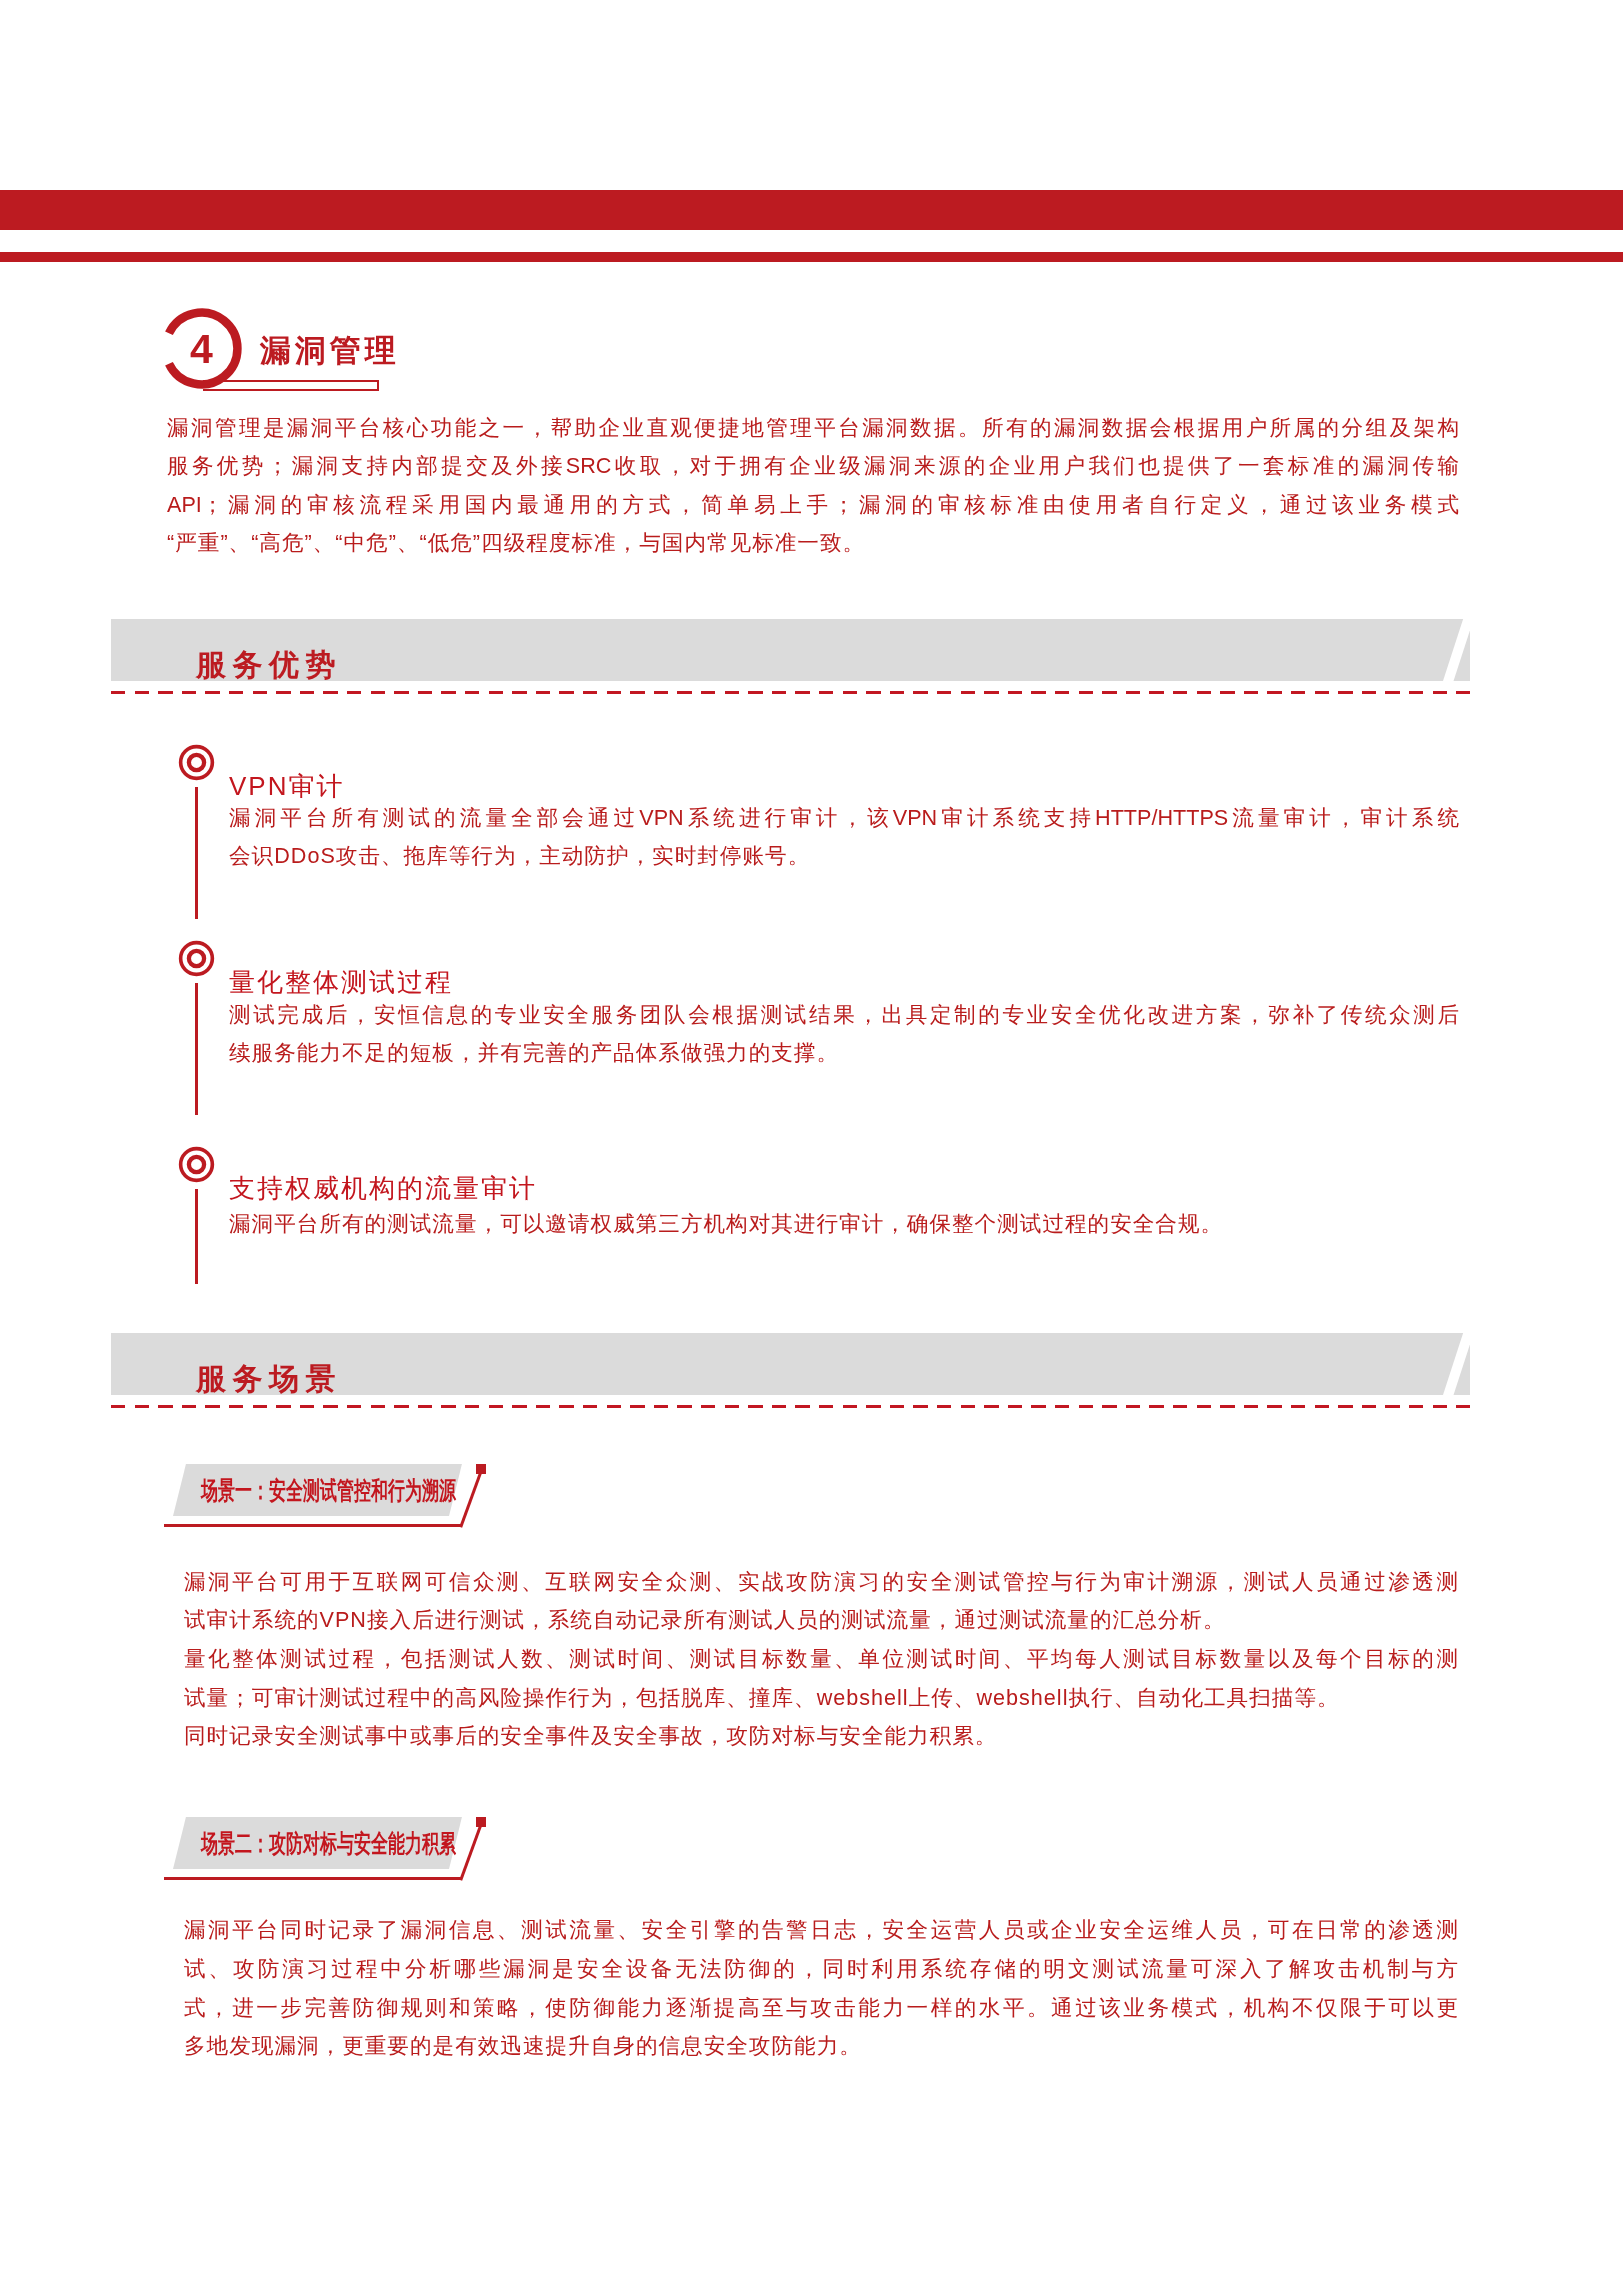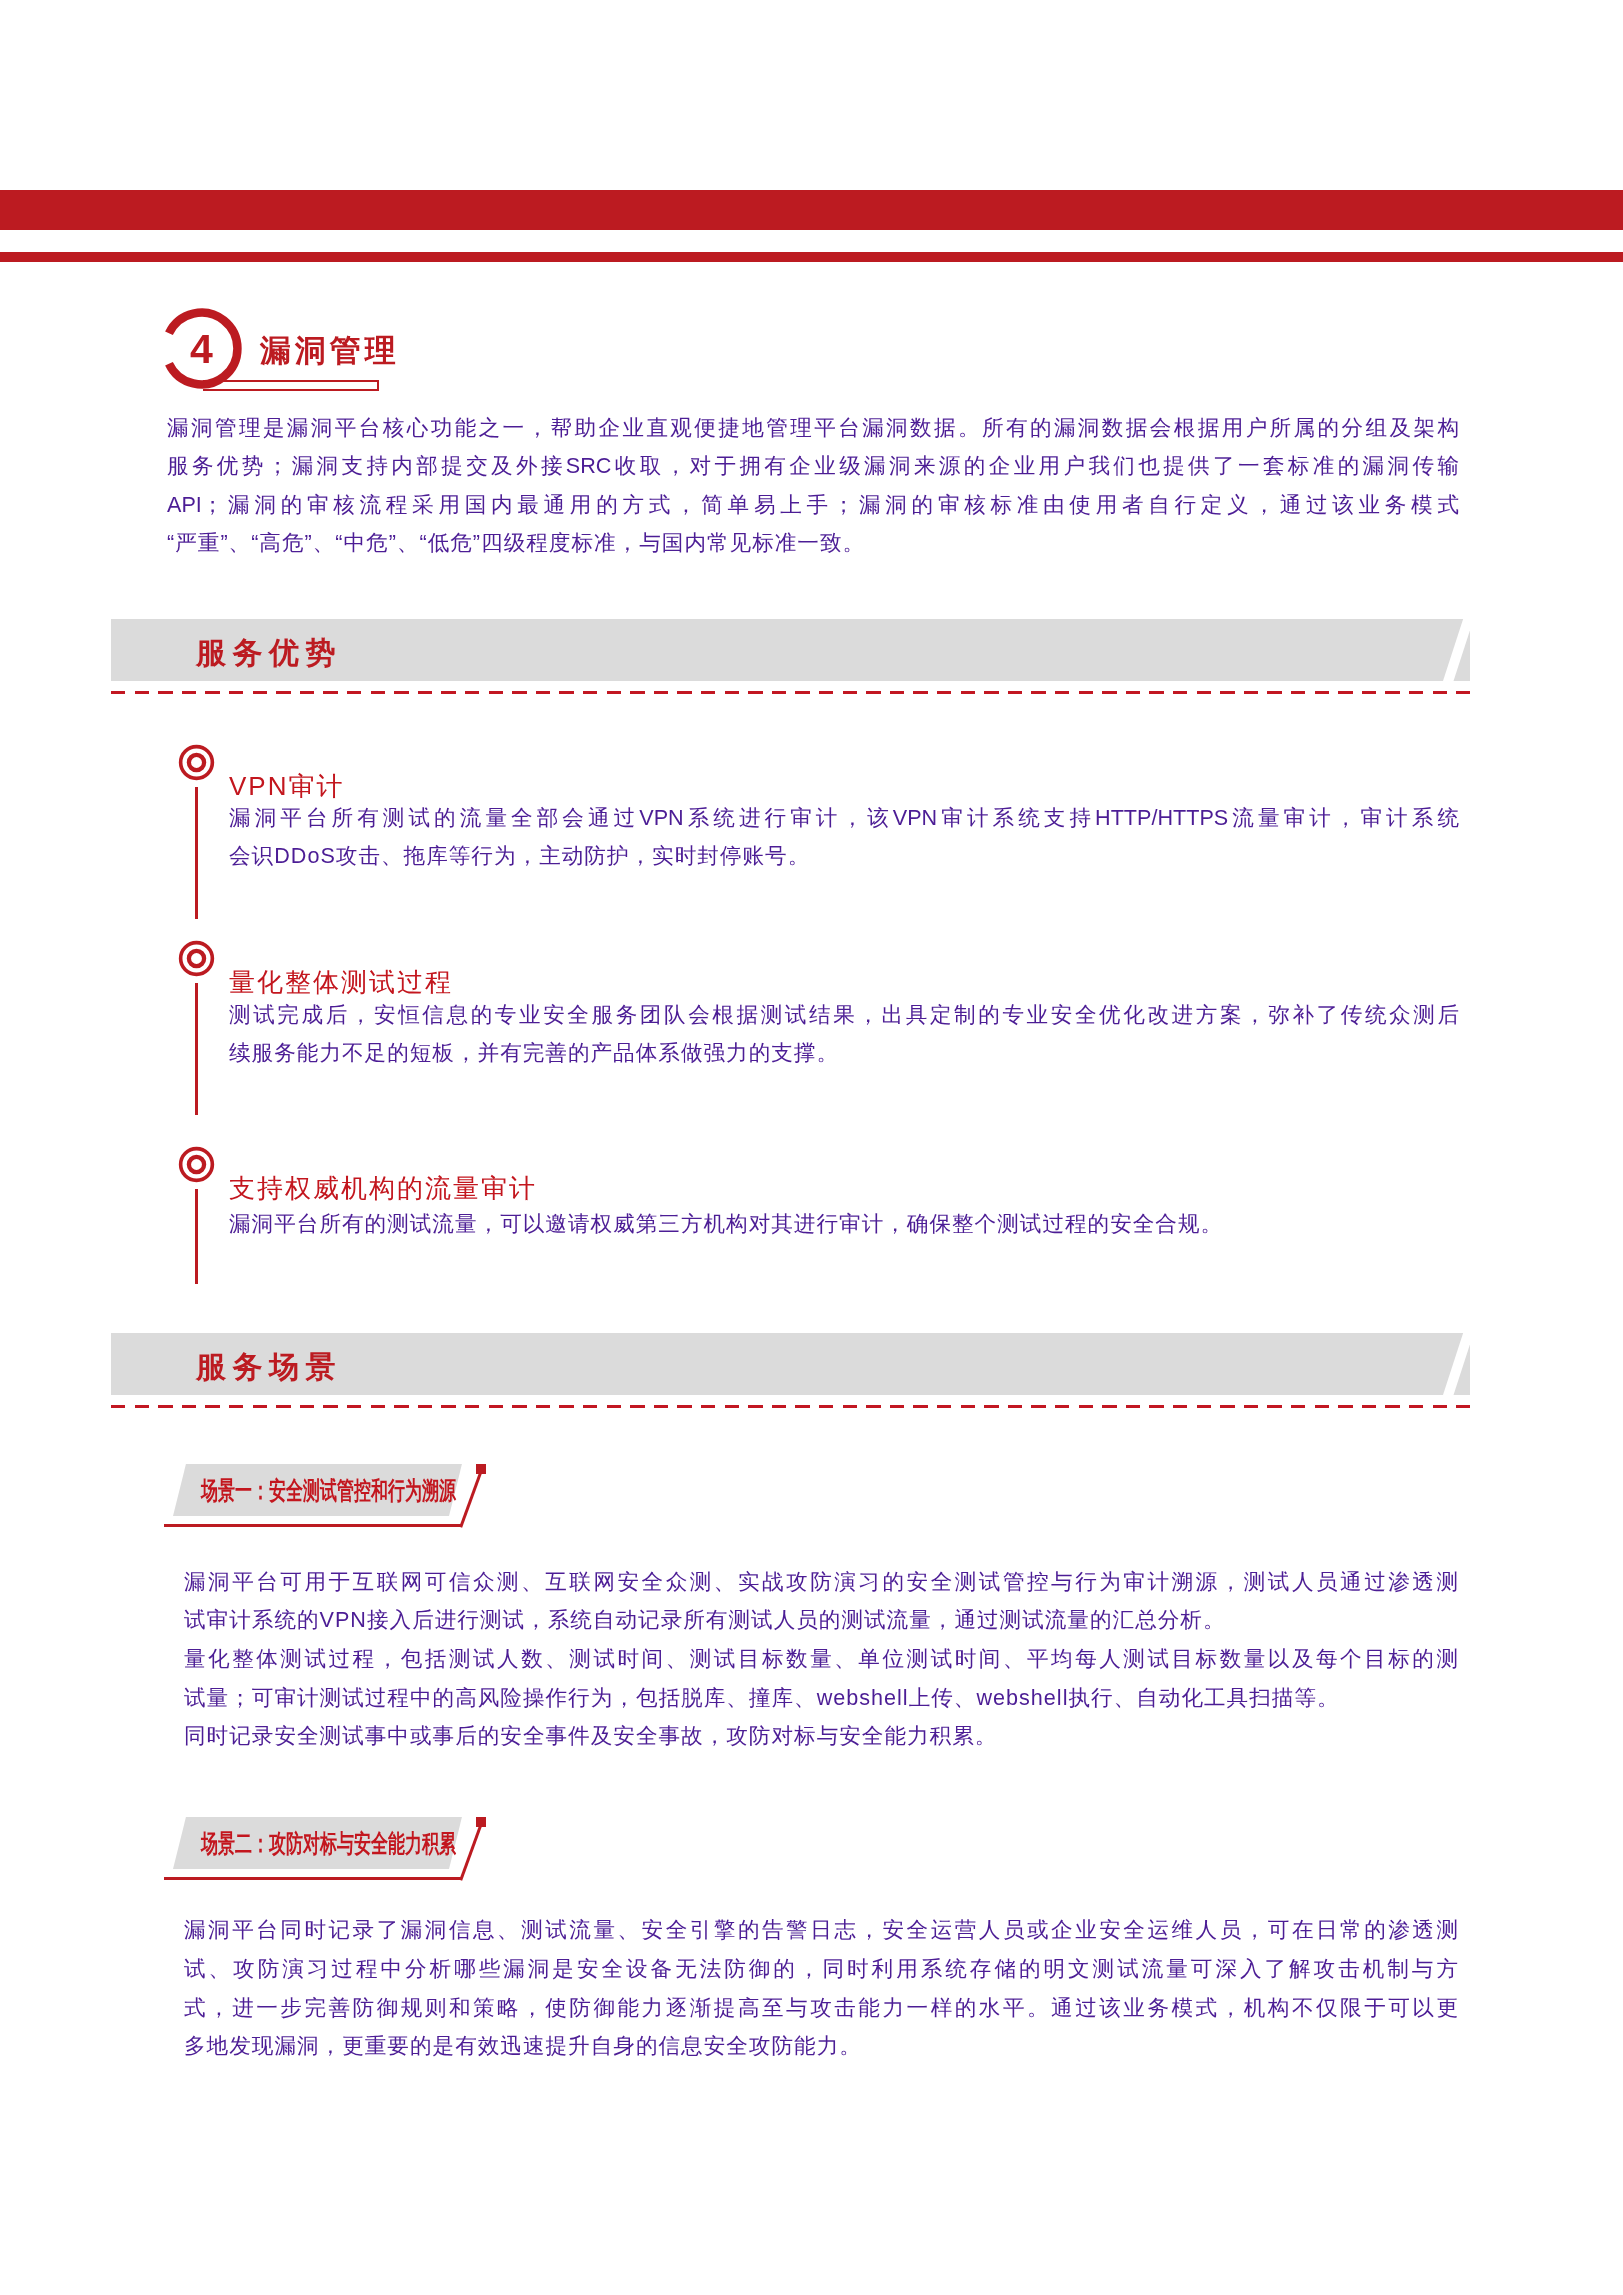--- a/index.html
+++ b/index.html
@@ -12,27 +12,27 @@
   .topbar1{left:0;top:190px;width:1623px;height:40px;background:#BC1B21;}
   .topbar2{left:0;top:252px;width:1623px;height:9.8px;background:#BC1B21;}
   
   .ring{left:161px;top:308px;width:81px;height:81px;}
   .bignum{left:161px;top:326px;width:81px;height:46px;line-height:46px;
     text-align:center;font-size:41px;font-weight:bold;color:#BC1B21;}
   .numline{left:203px;top:380px;width:174px;height:7.2px;
     border-top:2px solid #BC1B21;border-bottom:2px solid #BC1B21;border-right:2px solid #BC1B21;}
   .pagetitle{left:260px;top:330px;font-size:31px;font-weight:bold;color:#BC1B21;letter-spacing:3.9px;white-space:nowrap;}
   
-  .ln{position:absolute;font-size:21.6px;color:#4c1d95;line-height:30px;letter-spacing:1px;}
+  .ln{position:absolute;font-size:21.6px;color:#b91c1c;line-height:30px;letter-spacing:1px;}
   .fill{text-align:justify;text-align-last:justify;letter-spacing:0;}
   .intro .ln{left:167px;width:1292px;}
   
   .graybar{left:111px;width:1359px;height:62px;background:#DBDBDB;overflow:hidden;}
   .graybar .slash{position:absolute;left:1342px;top:-9.2px;width:9.8px;height:82px;background:#fff;transform:rotate(18deg);}
-  .graybar-title{left:196px;font-size:30px;font-weight:bold;color:#BC1B21;letter-spacing:6.5px;white-space:nowrap;}
+  .graybar-title{left:196px;font-size:30px;font-weight:bold;color:#BC1B21;letter-spacing:6.5px;white-space:nowrap;margin-top:12px;}
   .dashline{left:111px;width:1359px;height:3.3px;
     background:repeating-linear-gradient(90deg,#C21722 0 14.4px,transparent 14.4px 23.6px);}
   
   .bullseye{width:37px;height:37px;}
   .subtitle{left:229px;font-size:26px;color:#C3161E;letter-spacing:2px;white-space:nowrap;height:33px;line-height:33px;margin-top:24px;}
   .vline{left:195px;width:2.6px;background:#BC1B21;}
   .subbody .ln{left:229px;width:1230px;}
   
   .banner-shape{height:52px;background:#DBDBDB;transform:skewX(-14deg);transform-origin:left bottom;}
   .banner-title{left:201px;height:29px;line-height:29px;font-size:25px;color:#C3161E;white-space:nowrap;

